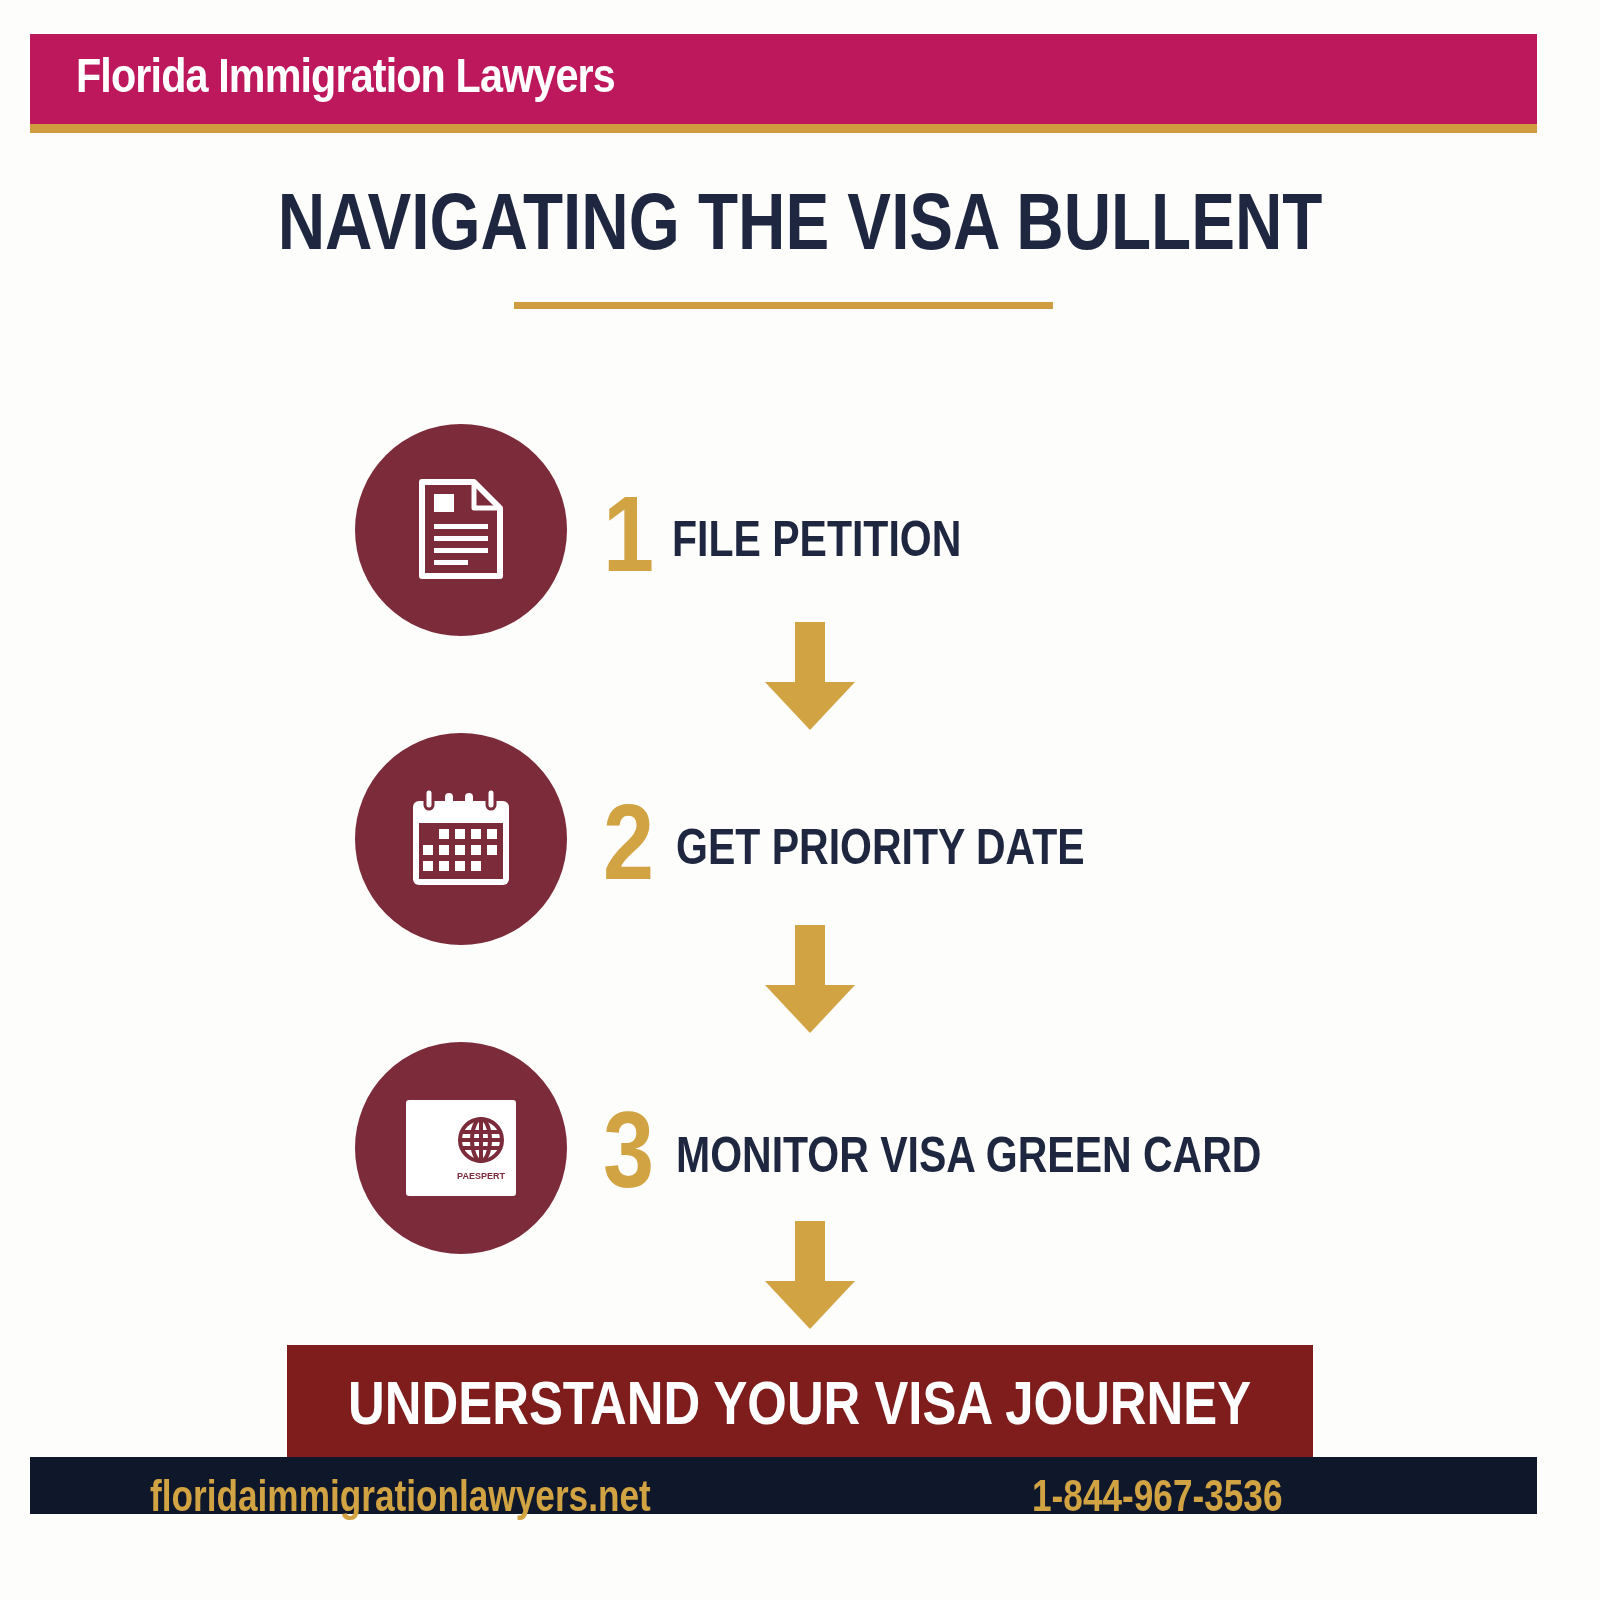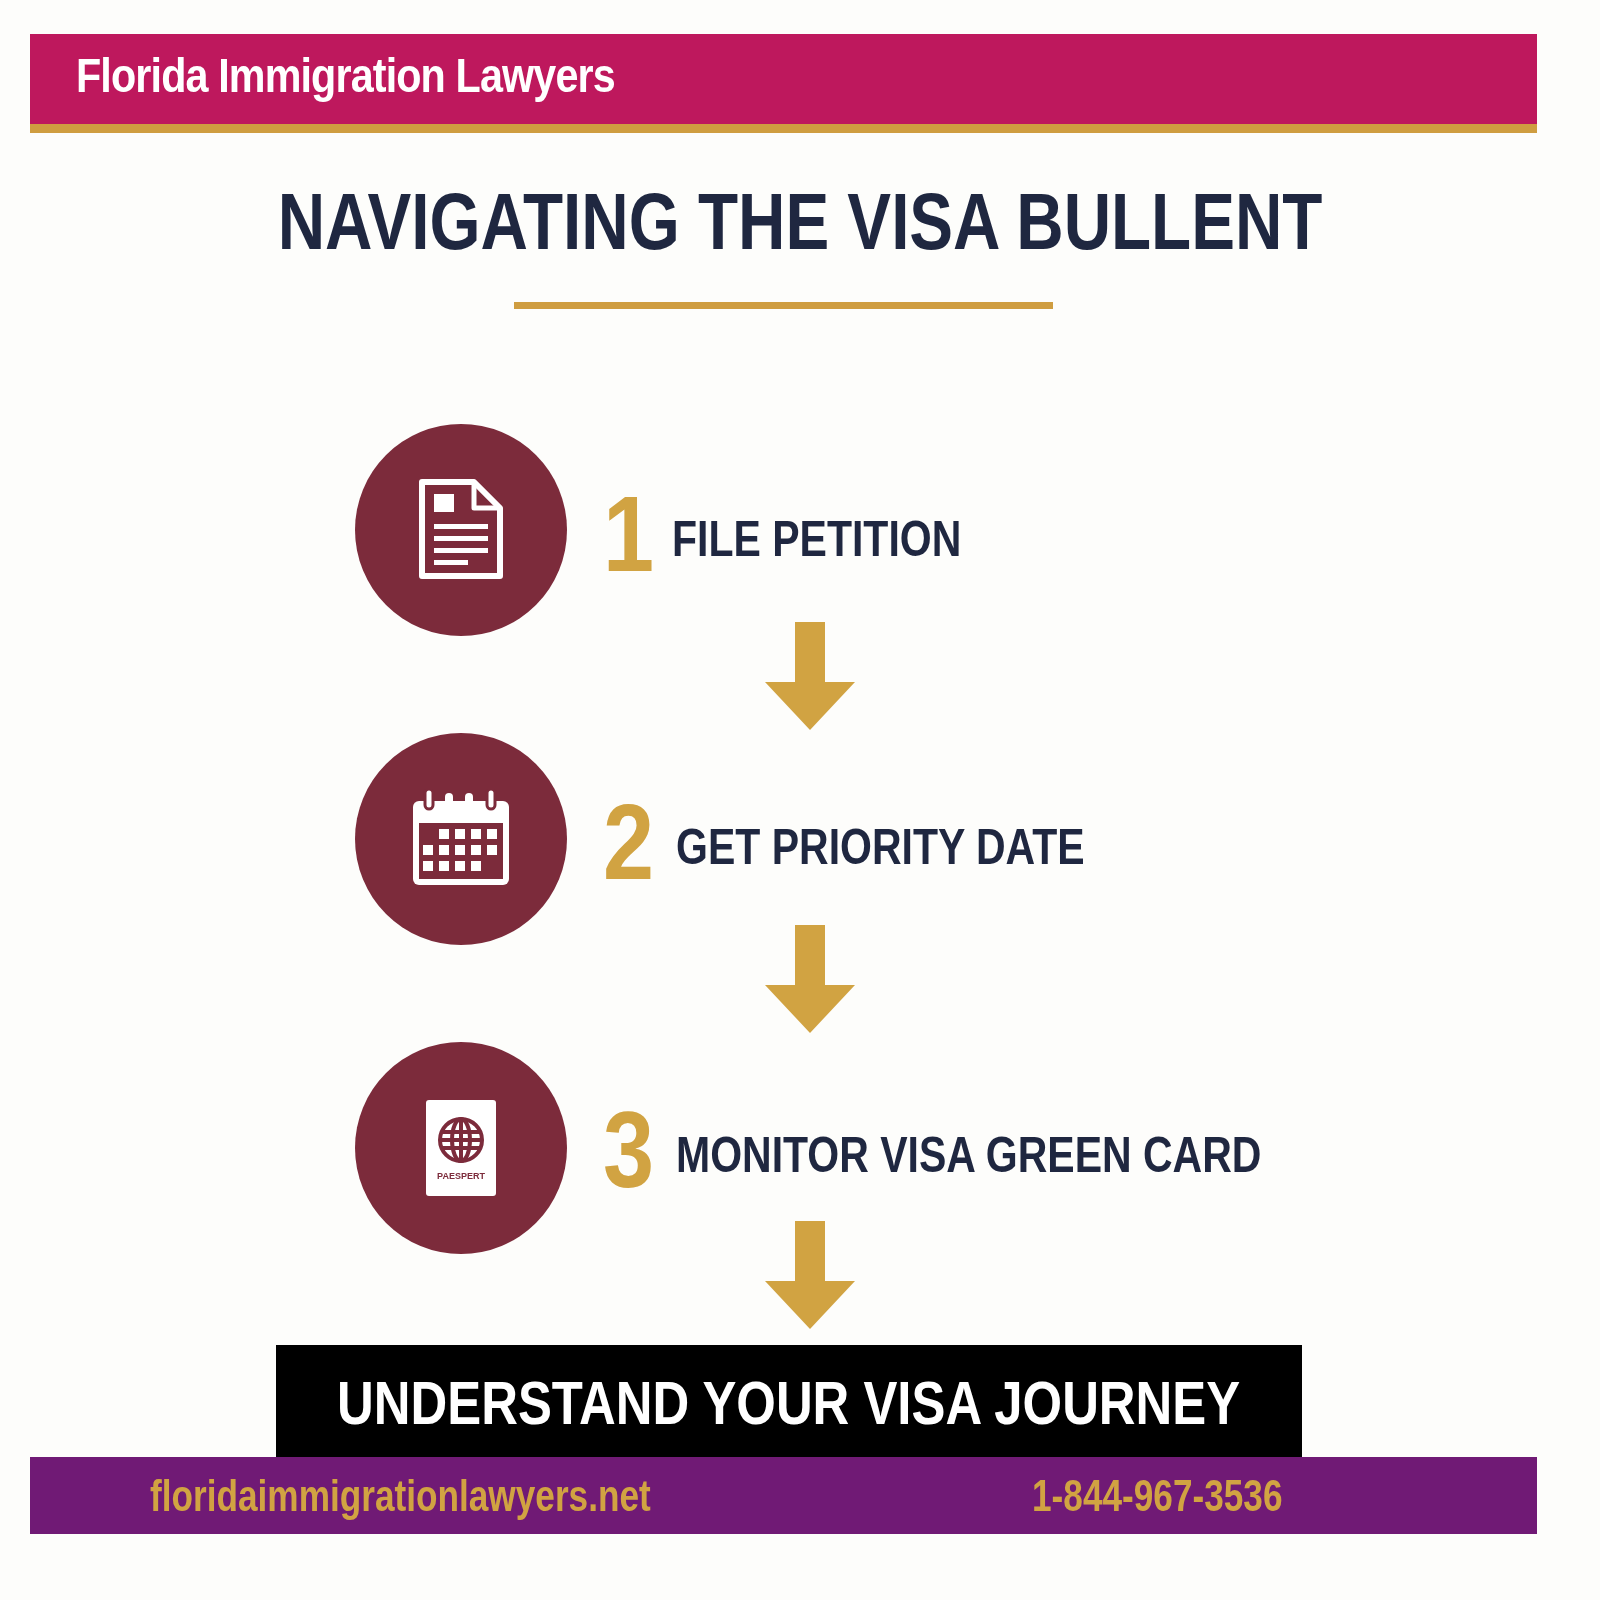--- a/index.html
+++ b/index.html
@@ -35,42 +35,42 @@
   .step-num {
     position: absolute; font-size: 108px; font-weight: bold; color: #d1a342;
     transform: scaleX(0.85); transform-origin: left center; line-height: 1;
   }
   .step-label {
     position: absolute; font-size: 50px; font-weight: bold; color: #1f2740;
     transform: scaleX(0.82); transform-origin: left center; white-space: nowrap; line-height: 1;
   }
   .arrow { position: absolute; left: 765px; width: 90px; height: 108px; }
   .banner {
-    position: absolute; left: 276px; top: 1345px; width: 1026px; height: 115px;
-    background: #000000; display: flex; align-items: center; justify-content: center;
+    position: absolute; left: 287px; top: 1345px; width: 1026px; height: 115px;
+    background: #7f1d1d; display: flex; align-items: center; justify-content: center;
   }
   .banner-text {
     font-size: 62px; font-weight: bold; color: #ffffff; white-space: nowrap;
     transform: scaleX(0.82);
   }
   .footer {
-    position: absolute; left: 30px; top: 1457px; width: 1507px; height: 77px;
-    background: #701a75;
+    position: absolute; left: 30px; top: 1457px; width: 1507px; height: 57px;
+    background: #0f172a;
   }
   .footer-url {
     position: absolute; left: 120px; top: 14px; font-size: 44px; font-weight: bold;
     color: #d1a342; transform: scaleX(0.8); transform-origin: left center; white-space: nowrap;
   }
   .footer-phone {
     position: absolute; left: 1002px; top: 14px; font-size: 44px; font-weight: bold;
     color: #d1a342; transform: scaleX(0.8); transform-origin: left center; white-space: nowrap;
   }
   .passport-card {
     width: 70px; height: 96px; background: #ffffff; border-radius: 3px;
-    display: flex; flex-direction: column; align-items: center; justify-content: center;
+    display: flex; flex-direction: column; align-items: center; justify-content: center; padding-left: 40px;
   }
   .passport-label {
     font-size: 9px; font-weight: bold; color: #7c2b3b; margin-top: 6px;
     letter-spacing: 0px;
   }
 </style>
 </head>
 <body>
 
 <div class="header">

